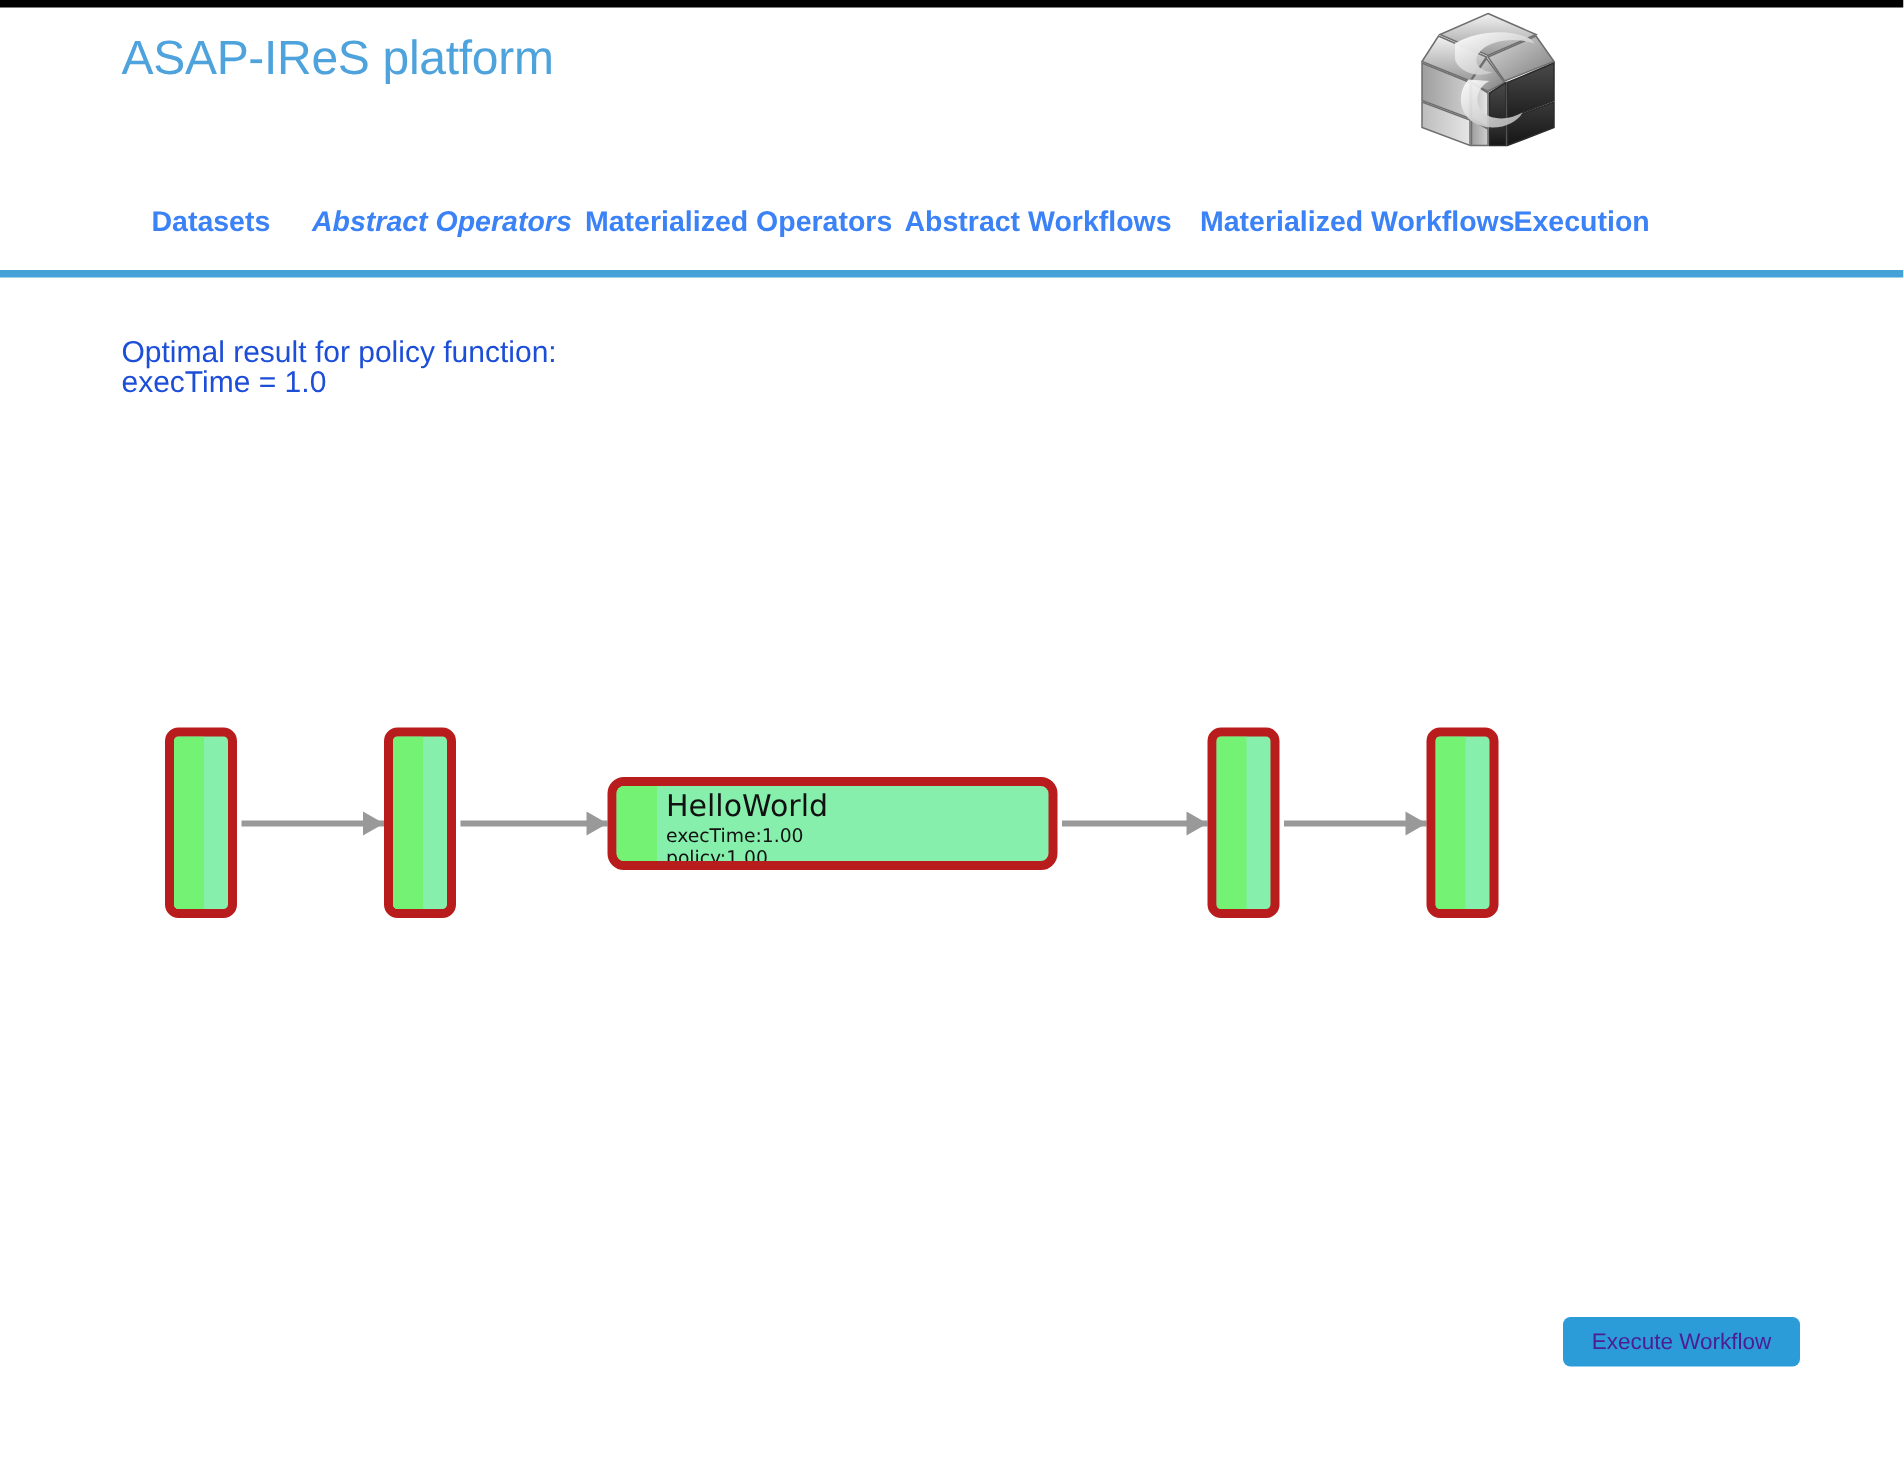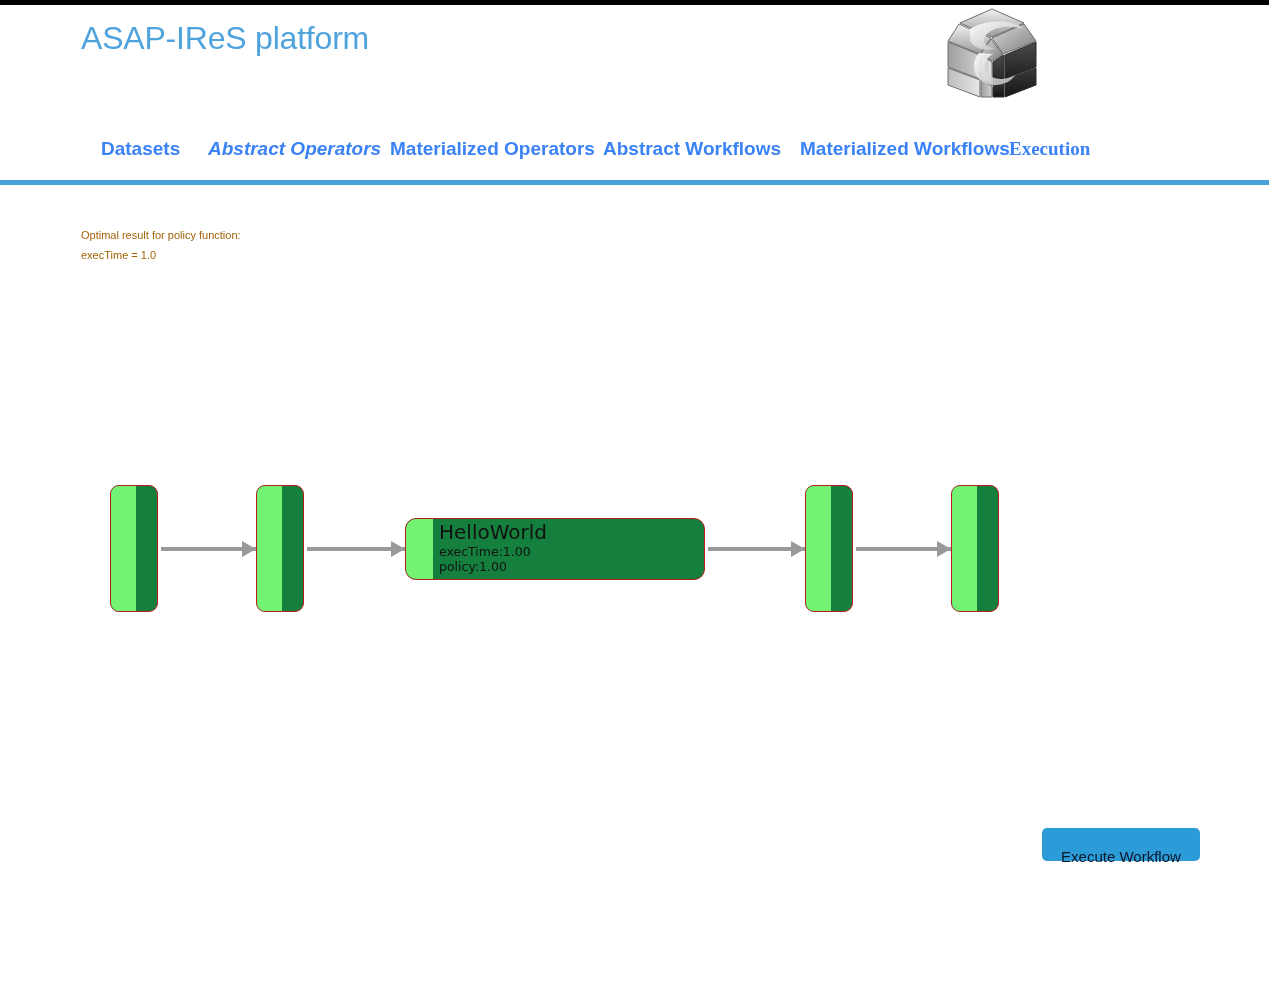--- a/index.html
+++ b/index.html
@@ -67,53 +67,53 @@
     color: #3b82f6;
     text-decoration: none;
     white-space: nowrap;
     cursor: pointer;
   }
   #main-nav li:nth-child(1) { left: 101px; }
   #main-nav li:nth-child(2) { left: 208px; font-style: italic; }
   #main-nav li:nth-child(3) { left: 390px; }
   #main-nav li:nth-child(4) { left: 603px; text-align: center; }
   #main-nav li:nth-child(5) { left: 800px; }
-  #main-nav li:nth-child(6) { left: 1009px; font-family: Liberation Serif, serif; }
+  #main-nav li:nth-child(6) { left: 1009px; }
   #nav-underline {
     position: absolute;
     left: 0;
     top: 180px;
     width: 1269px;
     height: 5px;
     background: #45a1d8;
   }
   
   #result-block {
     position: absolute;
     left: 81px;
     top: 225px;
-    color: #a16207;
-    font-size: 11px;
+    color: #1d4ed8;
+    font-size: 20px;
     line-height: 20px;
   }
   #result-block div { white-space: nowrap; }
   
   #workflow-canvas {
     position: absolute;
     left: 0;
     top: 185px;
     width: 1269px;
     height: 690px;
   }
   .wf-node {
     position: absolute;
     box-sizing: border-box;
-    border: 1px solid #b91c1c;
+    border: 6px solid #b91c1c;
     border-radius: 9px;
-    background: #15803d;
+    background: #86efac;
     overflow: hidden;
   }
   .wf-node .band {
     position: absolute;
     left: 0;
     top: 0;
     bottom: 0;
     background: #74f274;
   }
   .wf-node.small { width: 48px; height: 127px; }
@@ -174,31 +174,31 @@
     border-left: 14px solid #999999;
   }
   #arrow-1 { left: 161px; width: 95px; }
   #arrow-2 { left: 307px; width: 98px; }
   #arrow-3 { left: 708px; width: 97px; }
   #arrow-4 { left: 856px; width: 95px; }
   
   #execute-button {
     position: absolute;
     left: 1042px;
-    top: 828px;
+    top: 878px;
     width: 158px;
     height: 33px;
     border: none;
     border-radius: 5px;
     background: #2b9cd8;
-    color: #0f172a;
+    color: #4c1d95;
     font-size: 15px;
     font-family: "Liberation Sans", sans-serif;
     cursor: pointer;
-    padding: 12px;
+    padding: 0;
     text-align: center;
     line-height: 33px;
   }
 </style>
 </head>
 <body>
 
 <div id="top-rule"></div>
 
 <div id="page-title">ASAP-IReS platform</div>

